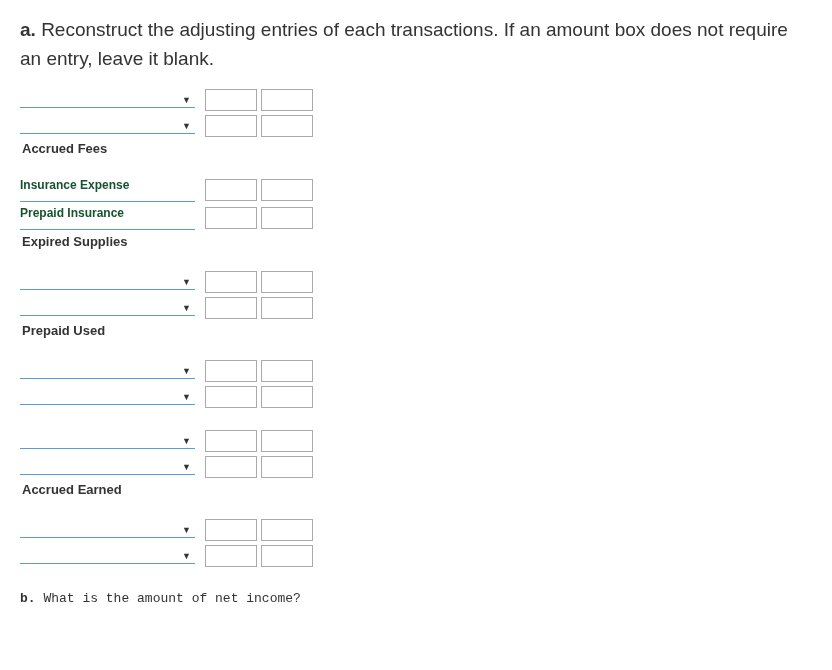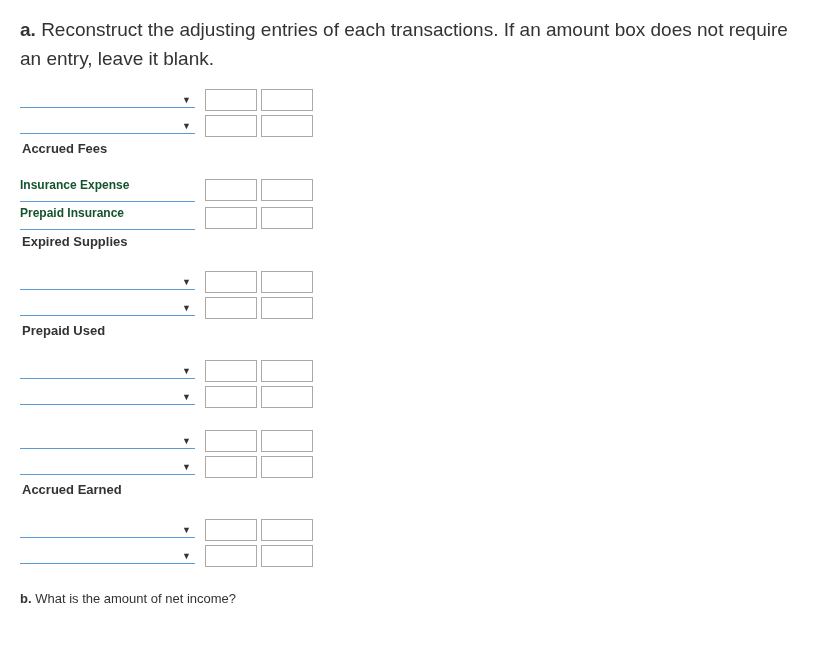--- a/index.html
+++ b/index.html
@@ -75,20 +75,21 @@
     .entry-label {
       font-size: 13px;
       color: #333;
       margin-top: 2px;
       margin-left: 2px;
       font-weight: bold;
     }
     .part-b {
       margin-top: 24px;
       font-size: 13px;
+      font-family: Liberation Mono, monospace;
     }
     .part-b b { font-weight: bold; }
   </style>
 </head>
 <body>
 
 <p class="instruction">
   <b>a.</b><span> Reconstruct the adjusting entries of each transactions. If an amount box does not require an entry, leave it blank.</span>
 </p>
 

